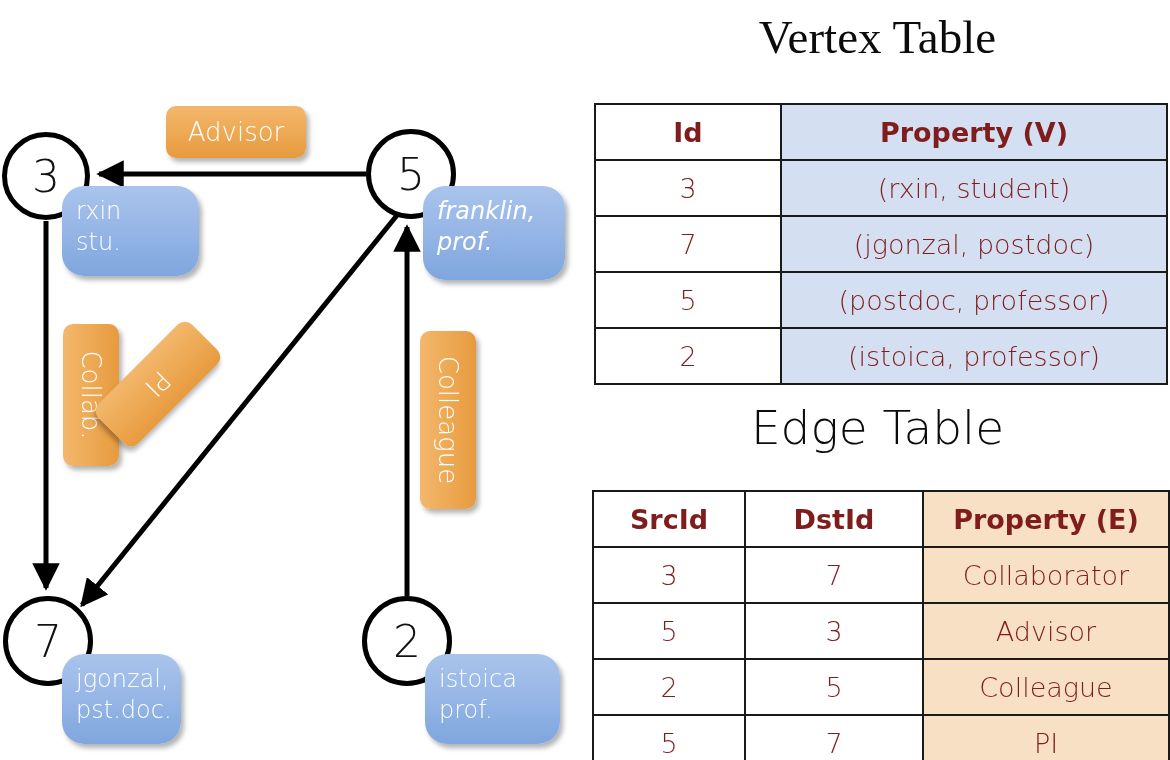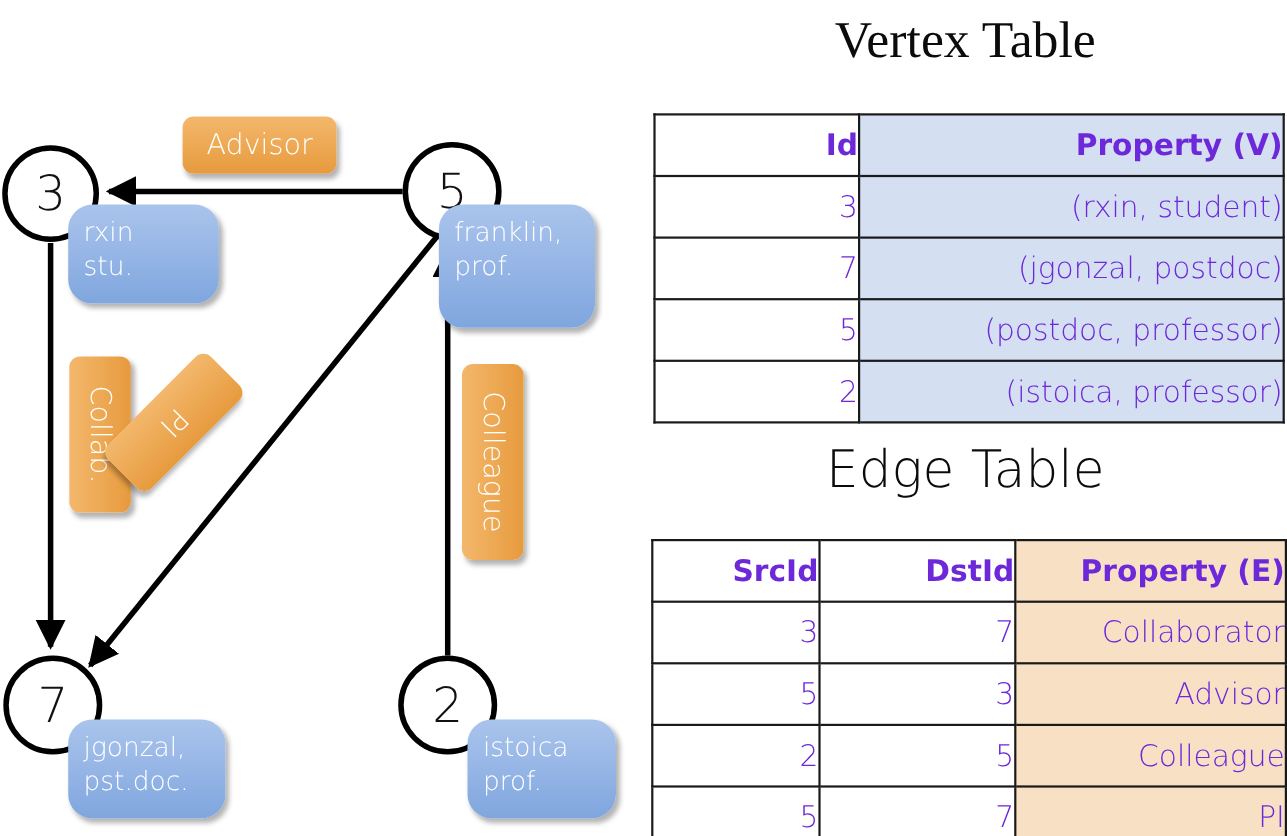--- a/index.html
+++ b/index.html
@@ -52,22 +52,22 @@
     box-shadow:3px 4px 5px rgba(0,0,0,.30);
     color:#ffffff;
     font-family:"DejaVu Sans", sans-serif;
     font-weight:300;
     font-size:24px;
     line-height:1.28;
     padding:10px 0 0 14px;
     box-sizing:border-box;
   }
   #box-rxin{left:62px;top:186px;width:137px;height:90px;}
-  #box-franklin{left:399px;top:186px;width:142px;height:112px;}
-  #box-jgonzal{left:62px;top:654px;width:143px;height:90px;}
+  #box-franklin{left:423px;top:186px;width:142px;height:94px;font-style:italic;}
+  #box-jgonzal{left:62px;top:654px;width:119px;height:90px;}
   #box-istoica{left:425px;top:654px;width:135px;height:90px;}
   .prop-line{display:block;}
 
   .edge-label{
     position:absolute;z-index:6;
     border-radius:10px;
     background:linear-gradient(90deg,#f3b76c 0%,#eeab57 45%,#e79a3e 100%);
     box-shadow:3px 4px 5px rgba(0,0,0,.30);
     color:#ffffff;
     font-family:"DejaVu Sans", sans-serif;
@@ -99,26 +99,26 @@
   table.grid{
     position:absolute;
     border-collapse:collapse;
     table-layout:fixed;
     font-family:"DejaVu Sans", sans-serif;
     font-weight:300;
     color:#111;
   }
   table.grid td, table.grid th{
     border:2px solid #1a1a1a;
-    text-align:right;
+    text-align:center;
     font-weight:300;
     padding:0;
     height:54px;
     font-size:27px;
-    color:#6d28d9;
+    color:#7f1d1d;
   }
   table.grid th{font-weight:700;font-size:27px;}
 
   #vertex-table{left:594px;top:103px;width:572px;}
   #vertex-table col.c-id{width:186px;}
   #vertex-table col.c-prop{width:386px;}
   #vertex-table .prop-cell{background:#d4dff2;}
   #vertex-table th.prop-cell{background:#d4dff2;}
 
   #edge-table{left:592px;top:490px;width:576px;}

